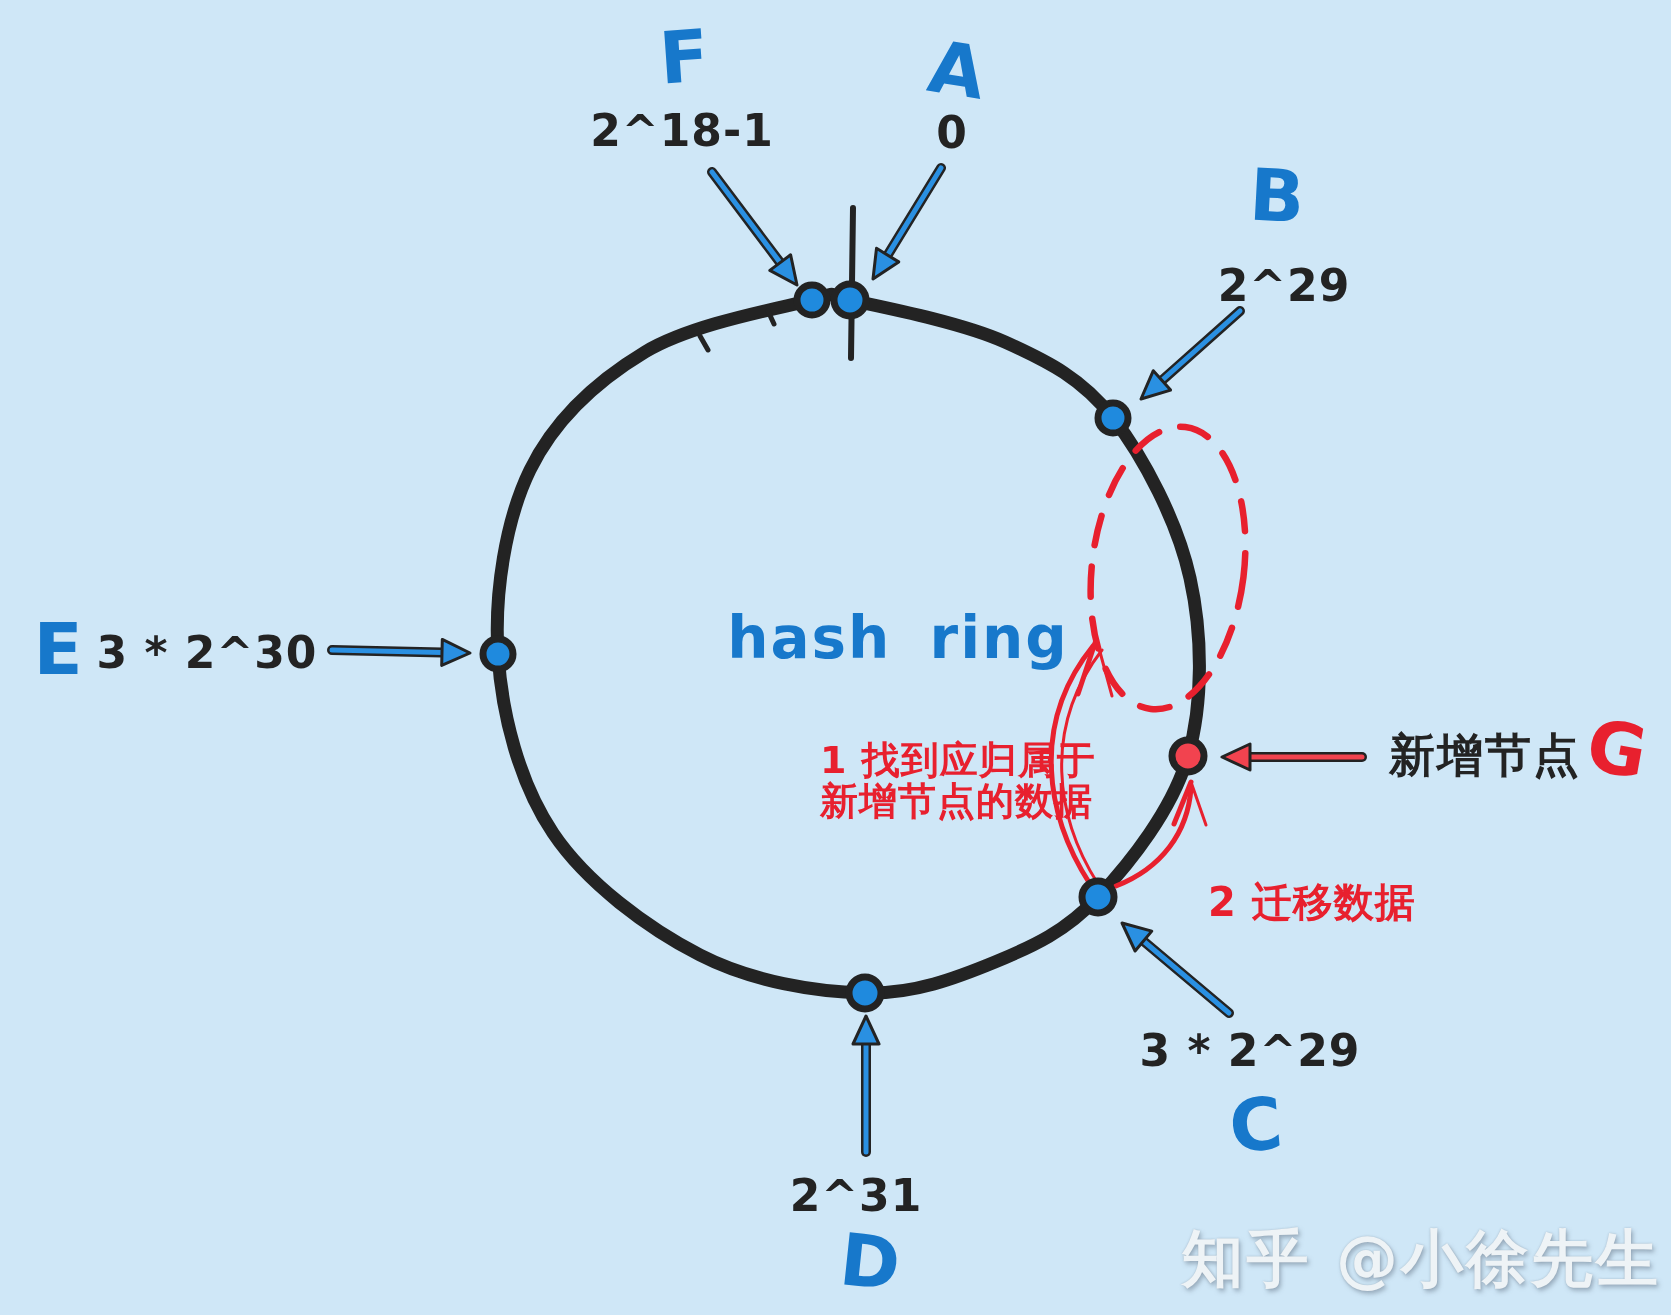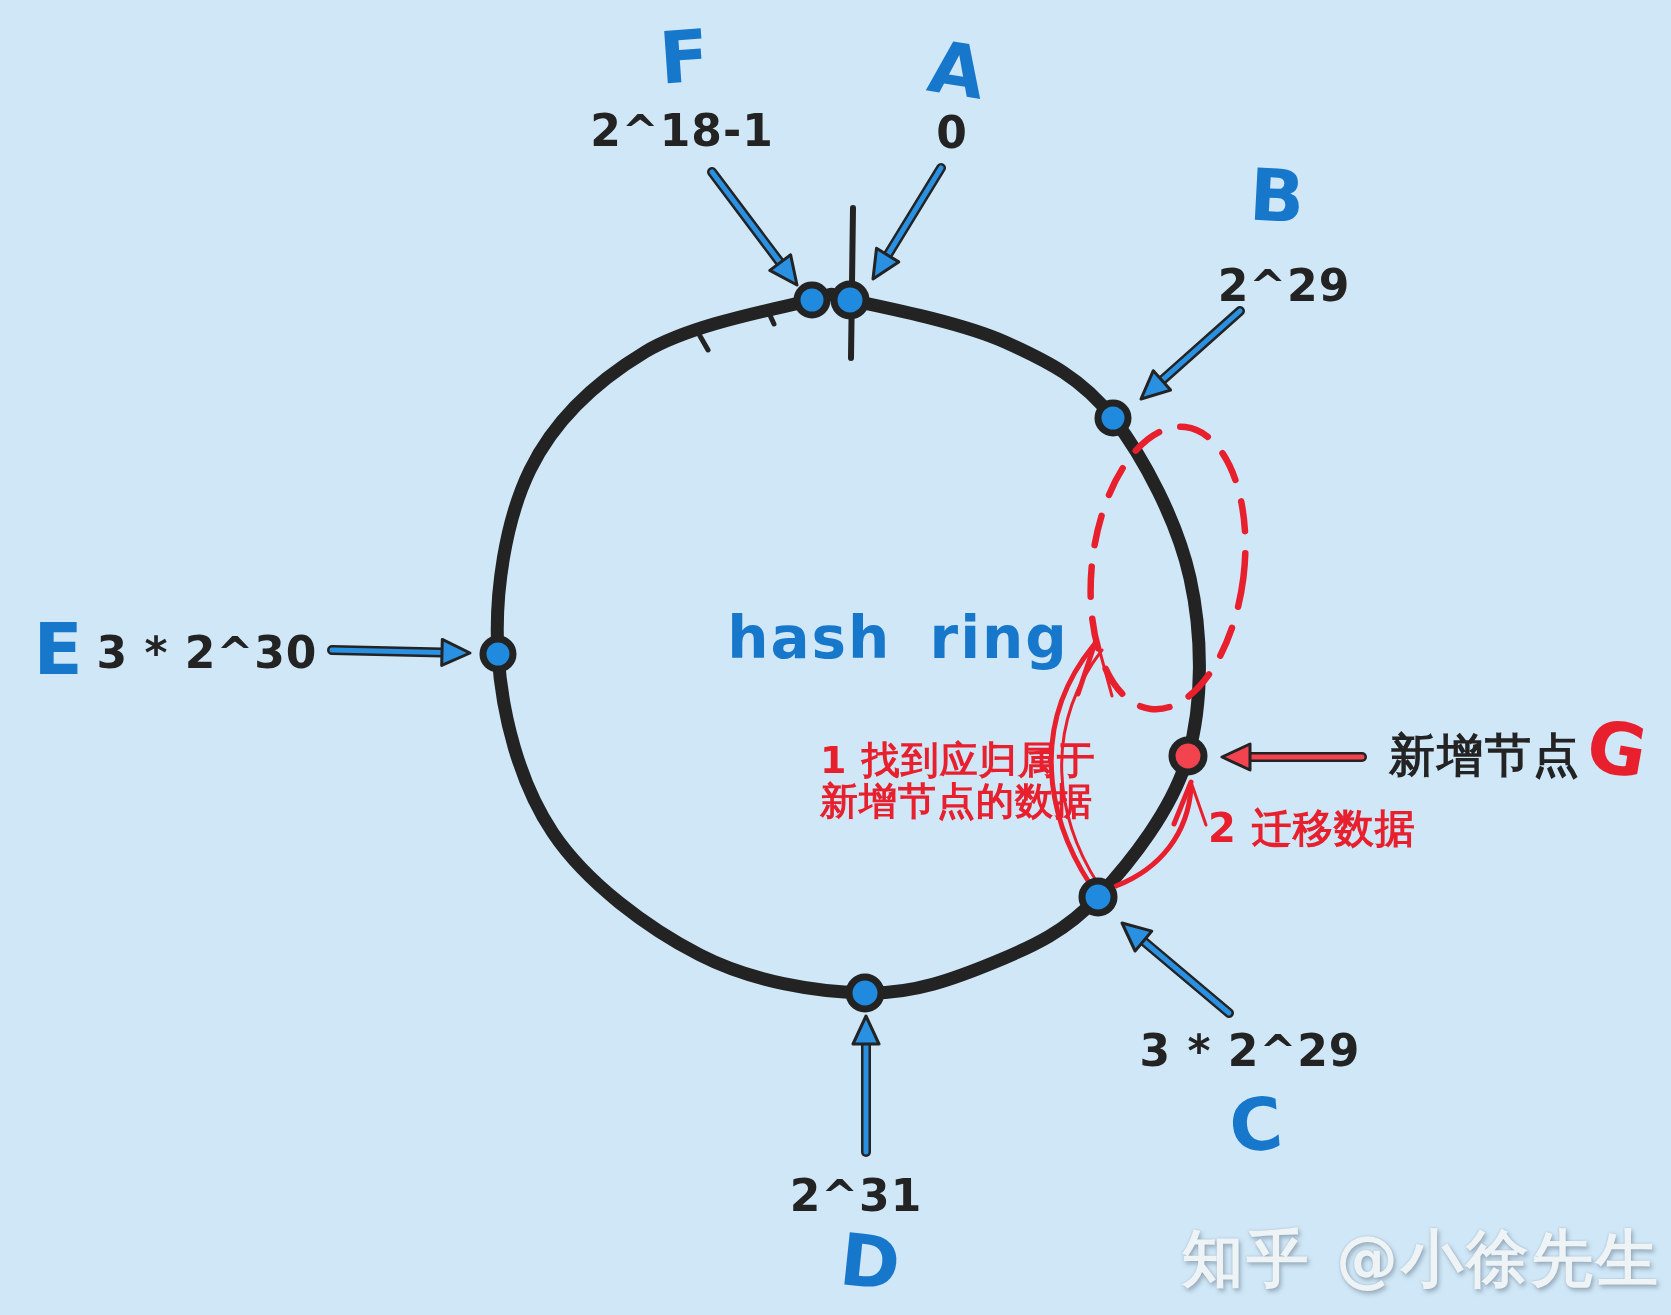--- a/index.html
+++ b/index.html
@@ -134,16 +134,16 @@
 
   <div class="lbl cjk-ink" style="left:1485px;top:755px;">新增节点</div>
   <div class="lbl letter red" style="left:1617px;top:749px;transform:translate(-50%,-50%) rotate(10deg);">G</div>
 
   <div class="lbl title-en" style="left:872px;top:638px;margin-left:26px;">hash ring</div>
 
   <div class="red-note" style="left:820px;top:740px;">
     <div>1 找到应归属于</div>
     <div>新增节点的数据</div>
   </div>
-  <div class="red-note" style="left:1208px;top:808px;font-size:40px;">2 迁移数据</div>
+  <div class="red-note" style="left:1208px;top:882px;font-size:40px;">2 迁移数据</div>
 
   <div class="watermark">知乎 @小徐先生</div>
 </div>
 
 </body></html>

